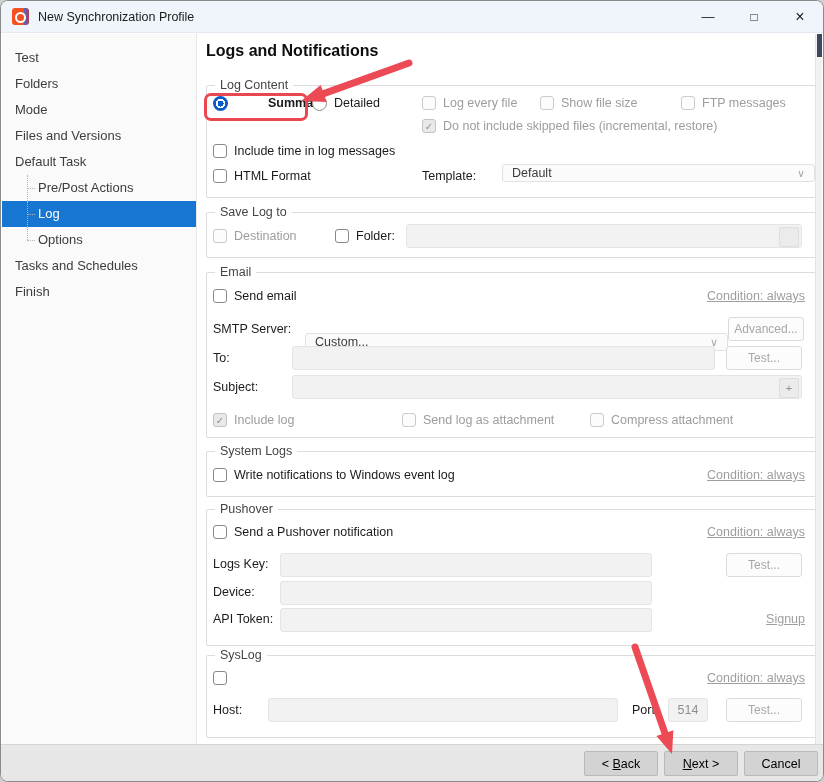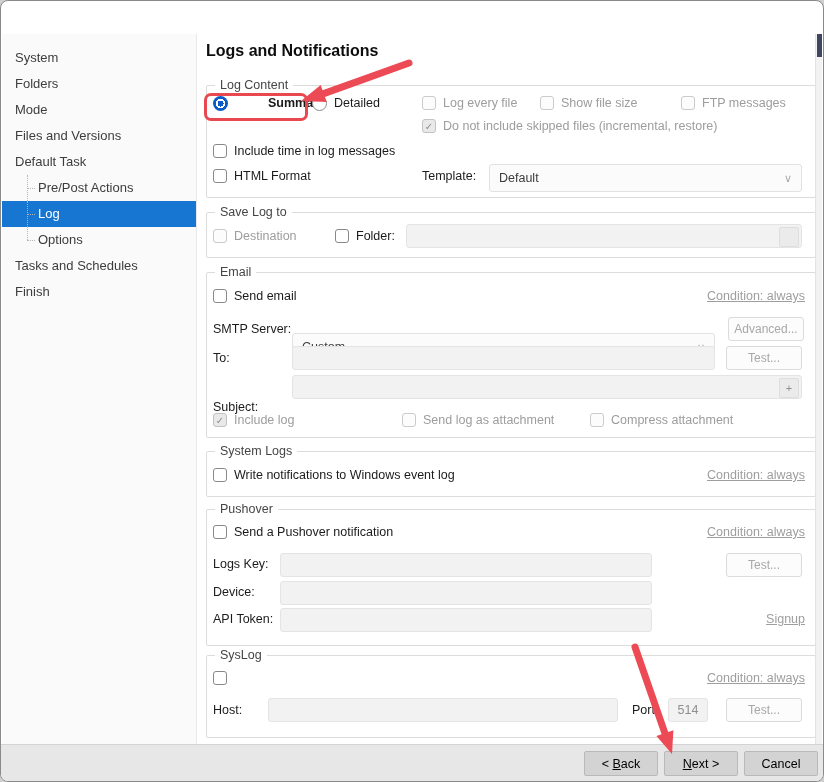--- a/index.html
+++ b/index.html
@@ -55,22 +55,22 @@
   .radio.plain{ font-weight:normal; }
   .radio .dot{ width:15px; height:15px; border-radius:50%; flex:none;
     background:radial-gradient(circle,#0b5cc8 0 3px,#fff 3px 4.7px,#0b5cc8 4.7px 8px); }
   .radio.off .dot{ background:#fff; border:1px solid #8c8c8c; }
   
   .input{ position:absolute; height:24px; background:#f2f2f2; border:1px solid #e4e4e4;
     border-radius:3px; }
   .mini-btn{ position:absolute; width:20px; height:20px; top:2px; right:2px; background:#ebebeb;
     border:1px solid #dedede; border-radius:2px; font-size:11px; color:#8f8f8f;
     display:flex; align-items:center; justify-content:center;}
-  .dd{ position:absolute; height:28px; background:#fbfbfb; border:1px solid #e2e2e2; border-radius:3px;
-    display:flex; align-items:center; padding:0 9px; font-size:12.5px; color:#3c3c3c;}
+  .dd{ position:absolute; height:18px; background:#fbfbfb; border:1px solid #e2e2e2; border-radius:3px;
+    display:flex; align-items:center; padding:0 9px; font-size:12.5px; color:#3c3c3c;margin-left:13px;}
   .dd .chev{ margin-left:auto; color:#a9a9a9; font-size:11px; }
   .btn-dis{ position:absolute; width:76px; height:24px; background:#fcfcfc; border:1px solid #dbdbdb;
     border-radius:3px; color:#a8a8a8; font-size:12px; display:flex; align-items:center; justify-content:center;}
   .link{ position:absolute; font-size:12.5px; color:#9e9e9e; text-decoration:underline; white-space:nowrap;}
   .port{ display:flex; align-items:center; justify-content:center; font-size:12.5px; color:#8f8f8f; }
   
   .footer{ position:absolute; left:0; right:0; bottom:0; height:37px; background:#e7e7e7;
     border-top:1px solid #d4d4d4; }
   .btn{ position:absolute; top:6px; width:74px; height:25px; background:#d3d3d3; border:1px solid #b9b9b9;
     border-radius:2px; font-size:12.5px; color:#000; display:flex; align-items:center; justify-content:center;
@@ -83,23 +83,32 @@
   
   .anno-box{ position:absolute; left:203px; top:92px; width:104px; height:28px;
     border:3px solid #e94850; border-radius:7px; z-index:40; pointer-events:none;}
   .anno-svg{ position:absolute; left:0; top:0; z-index:41; pointer-events:none; }
 </style>
 </head>
 <body>
 
 <div class="window">
 
+  <div class="titlebar">
+    <div class="app-icon"></div>
+    <div class="tb-title">New Synchronization Profile</div>
+    <div class="tb-controls">
+      <div class="tb-btn">—</div>
+      <div class="tb-btn max">□</div>
+      <div class="tb-btn close">×</div>
+    </div>
+  </div>
 
   <div class="sidebar">
-    <div class="nav-item">System</div>
+    <div class="nav-item">Test</div>
     <div class="nav-item">Folders</div>
     <div class="nav-item">Mode</div>
     <div class="nav-item">Files and Versions</div>
     <div class="nav-item">Default Task</div>
     <div class="nav-item sub">Pre/Post Actions</div>
     <div class="nav-item sub sel">Log</div>
     <div class="nav-item sub last">Options</div>
     <div class="nav-item">Tasks and Schedules</div>
     <div class="nav-item">Finish</div>
   </div>
@@ -172,21 +181,21 @@
       <span class="link" style="right:10px;top:16px;">Condition: always</span>
       <span class="lbl" style="left:6px;top:49px;">SMTP Server:</span>
       <div class="dd" style="left:85px;top:60px;width:423px;">
         <span>Custom...</span>
         <span class="chev">∨</span>
       </div>
       <div class="btn-dis" style="left:521px;top:44px;">Advanced...</div>
       <span class="lbl" style="left:6px;top:78px;">To:</span>
       <div class="input" style="left:85px;top:73px;width:423px;"></div>
       <div class="btn-dis" style="left:519px;top:73px;">Test...</div>
-      <span class="lbl" style="left:6px;top:107px;margin-top:20px;">Subject:</span>
+      <span class="lbl" style="left:6px;top:107px;">Subject:</span>
       <div class="input" style="left:85px;top:102px;width:510px;">
         <div class="mini-btn">+</div>
       </div>
       <label class="cb chkdis" style="left:6px;top:139px;">
         <span class="box">✓</span>
         <span>Include log</span>
       </label>
       <label class="cb dis" style="left:195px;top:139px;">
         <span class="box"></span>
         <span>Send log as attachment</span>

